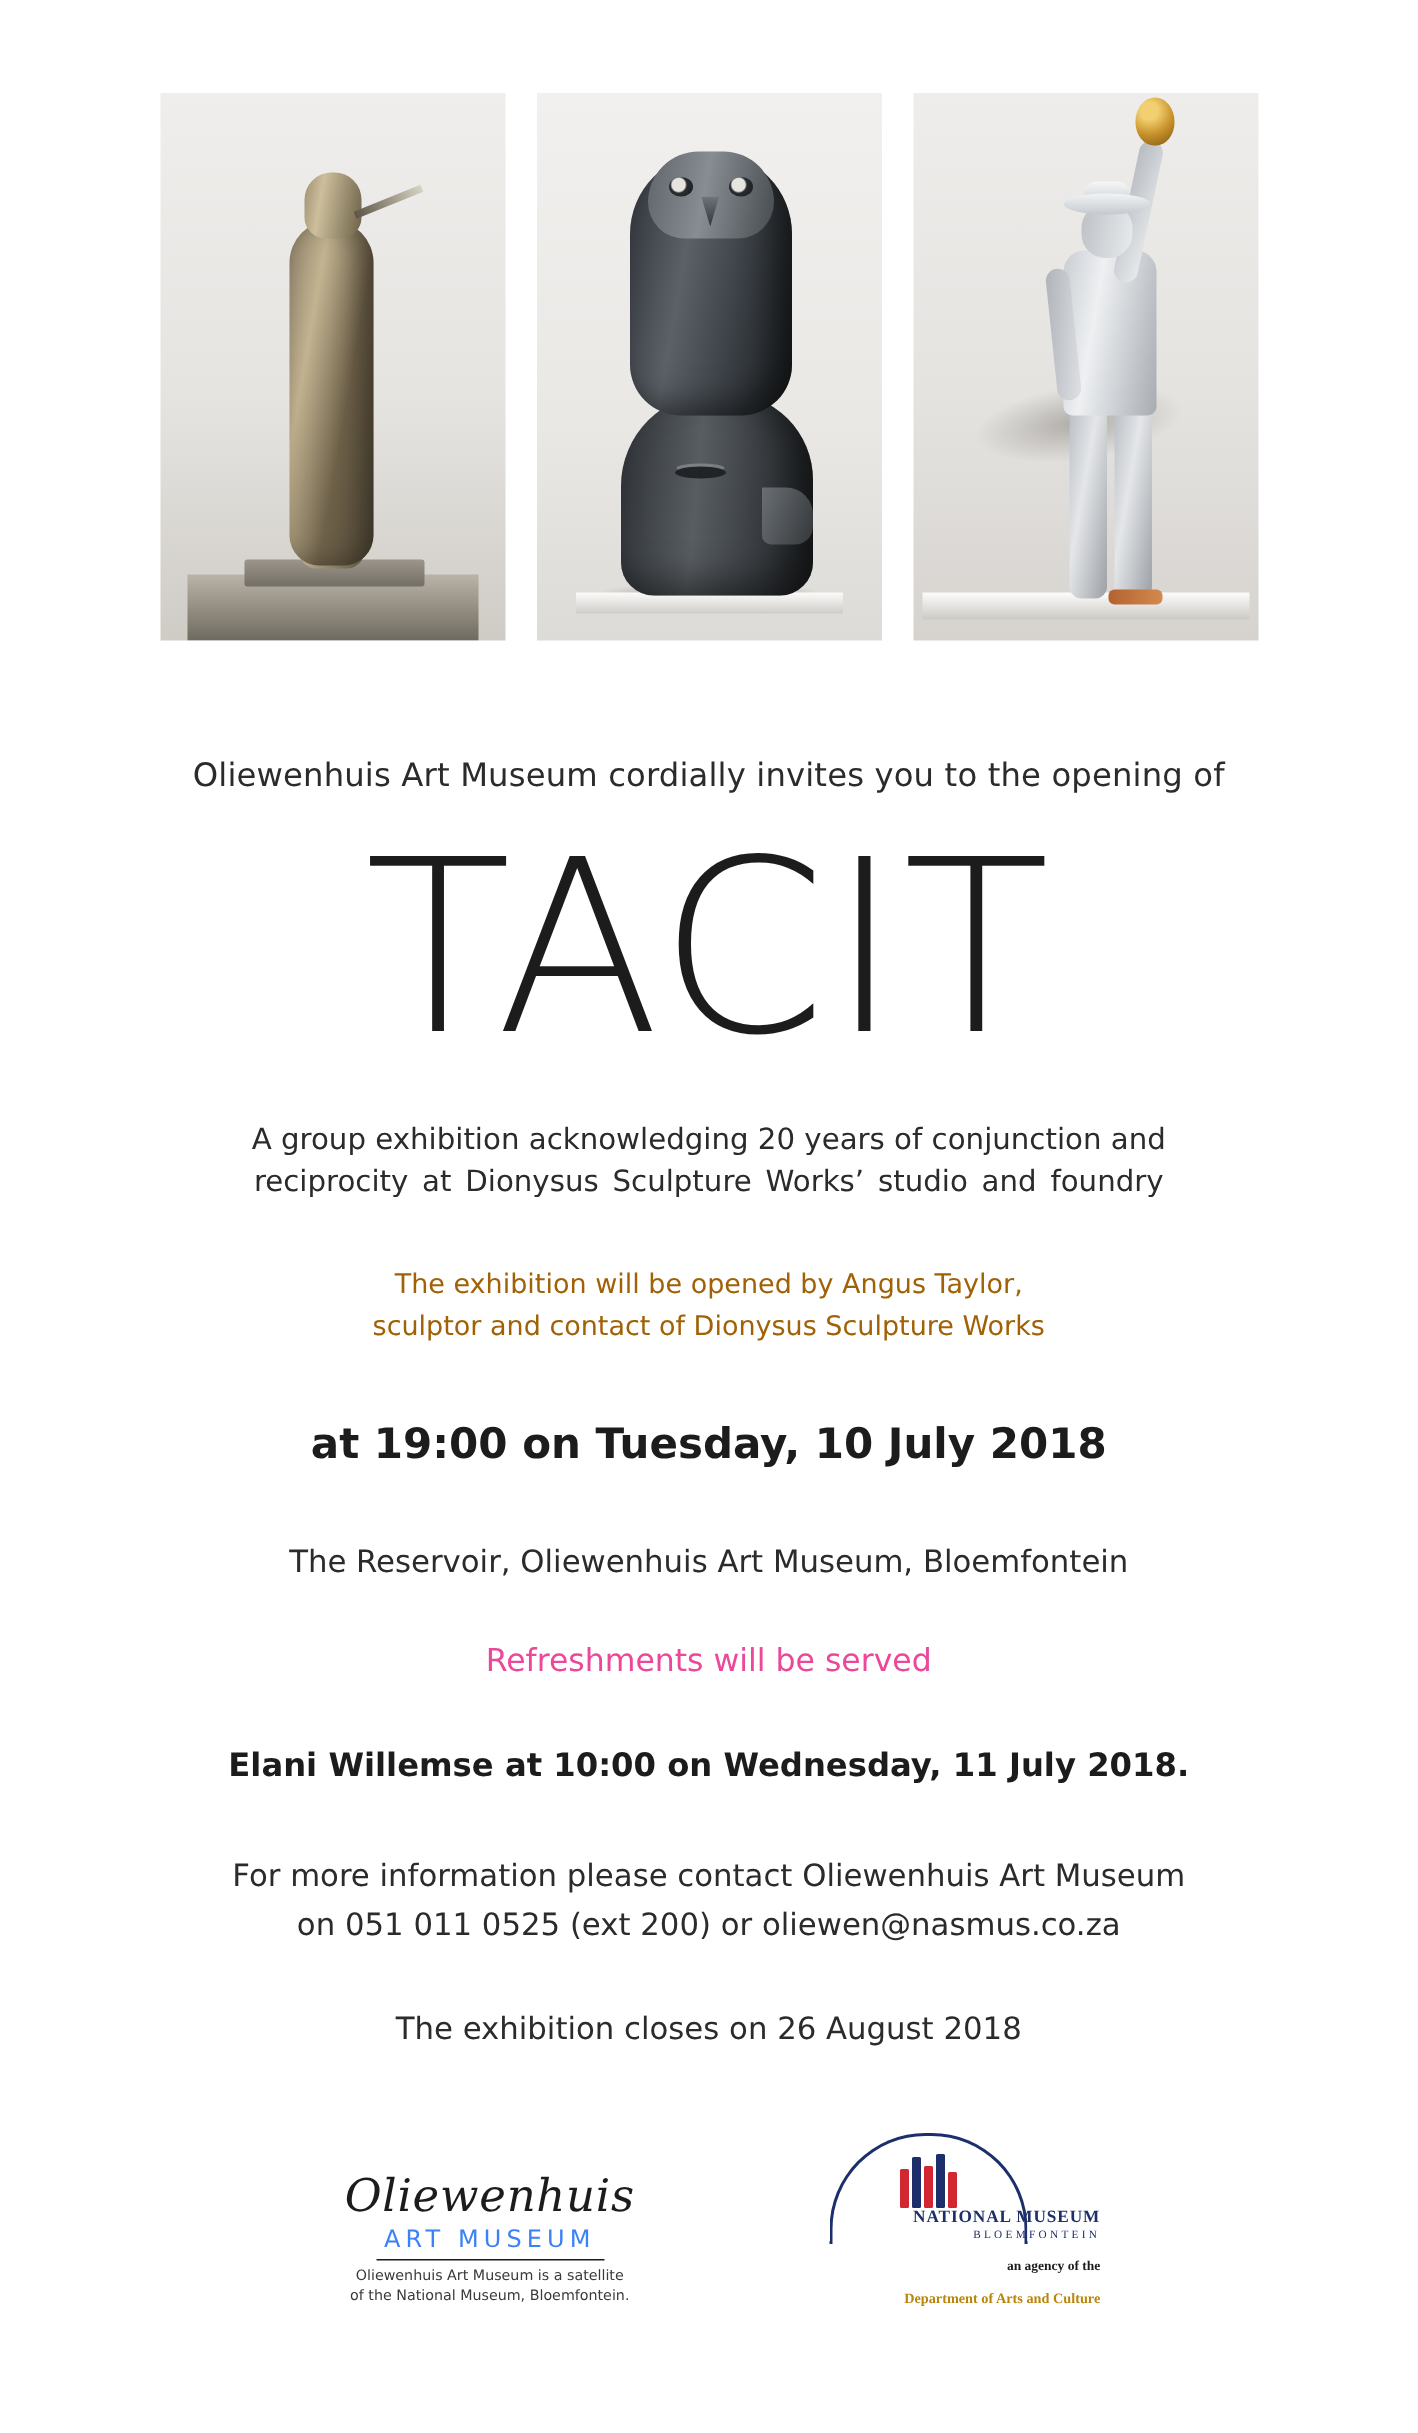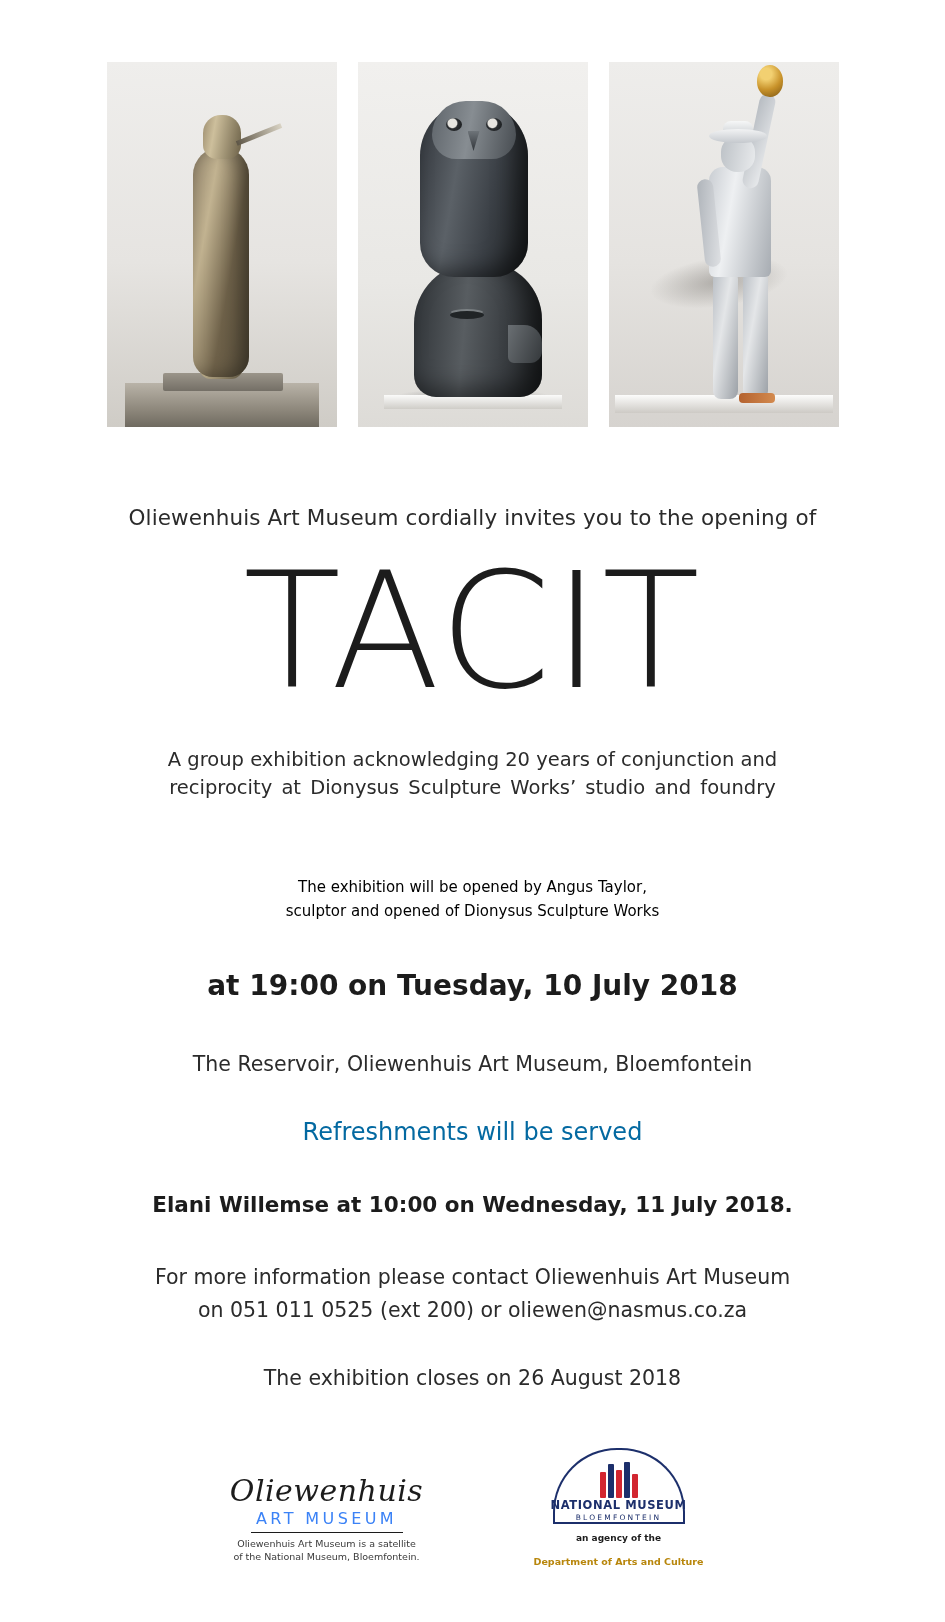--- a/index.html
+++ b/index.html
@@ -219,40 +219,40 @@
     font-family: "DejaVu Sans", "Liberation Sans", sans-serif;
   }
   .subtitle {
     margin-top: 34px;
     font-size: 19.5px;
     line-height: 1.45;
     color: #2b2b2b;
   }
   .subtitle .l2 { word-spacing: 3px; }
   .opened-by {
-    margin-top: 72px;
-    font-size: 15px;
+    margin-top: 40px;
+    font-size: 18px;
     line-height: 1.6;
-    color: #000000;
+    color: #a16207;
   }
   .datetime {
     margin-top: 46px;
     font-size: 28px;
     font-weight: bold;
     color: #1c1c1c;
   }
   .venue {
     margin-top: 50px;
     font-size: 20.5px;
     color: #2b2b2b;
   }
   .refreshments {
     margin-top: 42px;
-    font-size: 24px;
-    color: #0369a1;
+    font-size: 21px;
+    color: #ec4899;
   }
   .walkabout {
     margin-top: 42px;
     font-size: 21.5px;
     font-weight: bold;
     line-height: 1.55;
     color: #1c1c1c;
   }
   .contact {
     margin-top: 40px;
@@ -298,22 +298,23 @@
     background: #1c1c1c;
     margin: 4px auto 5px;
   }
   .logo-olie .satellite {
     font-size: 9.5px;
     line-height: 1.35;
     color: #3a3a3a;
   }
   .logo-nm {
     width: 230px;
-    text-align: center;
-    position: relative;
+    text-align: right;
+    position: relative;
+    font-family: Liberation Serif, serif;
   }
   .nm-arch {
     position: relative;
     width: 128px;
     height: 72px;
     margin: 0 auto;
     border: 2px solid #1c2f6b;
     border-bottom: none;
     border-radius: 64px 64px 0 0;
     overflow: hidden;
@@ -422,21 +423,21 @@
 
     <div class="title">TACIT</div>
 
     <div class="subtitle">
       <div class="l1">A group exhibition acknowledging 20 years of conjunction and</div>
       <div class="l2">reciprocity at Dionysus Sculpture Works’ studio and foundry</div>
     </div>
 
     <div class="opened-by">
       <div>The exhibition will be opened by Angus Taylor,</div>
-      <div>sculptor and opened of Dionysus Sculpture Works</div>
+      <div>sculptor and contact of Dionysus Sculpture Works</div>
     </div>
 
     <div class="datetime">at 19:00 on Tuesday, 10 July 2018</div>
 
     <div class="venue">The Reservoir, Oliewenhuis Art Museum, Bloemfontein</div>
 
     <div class="refreshments">Refreshments will be served</div>
 
     <div class="walkabout">
       <div>Elani Willemse at 10:00 on Wednesday, 11 July 2018.</div>

